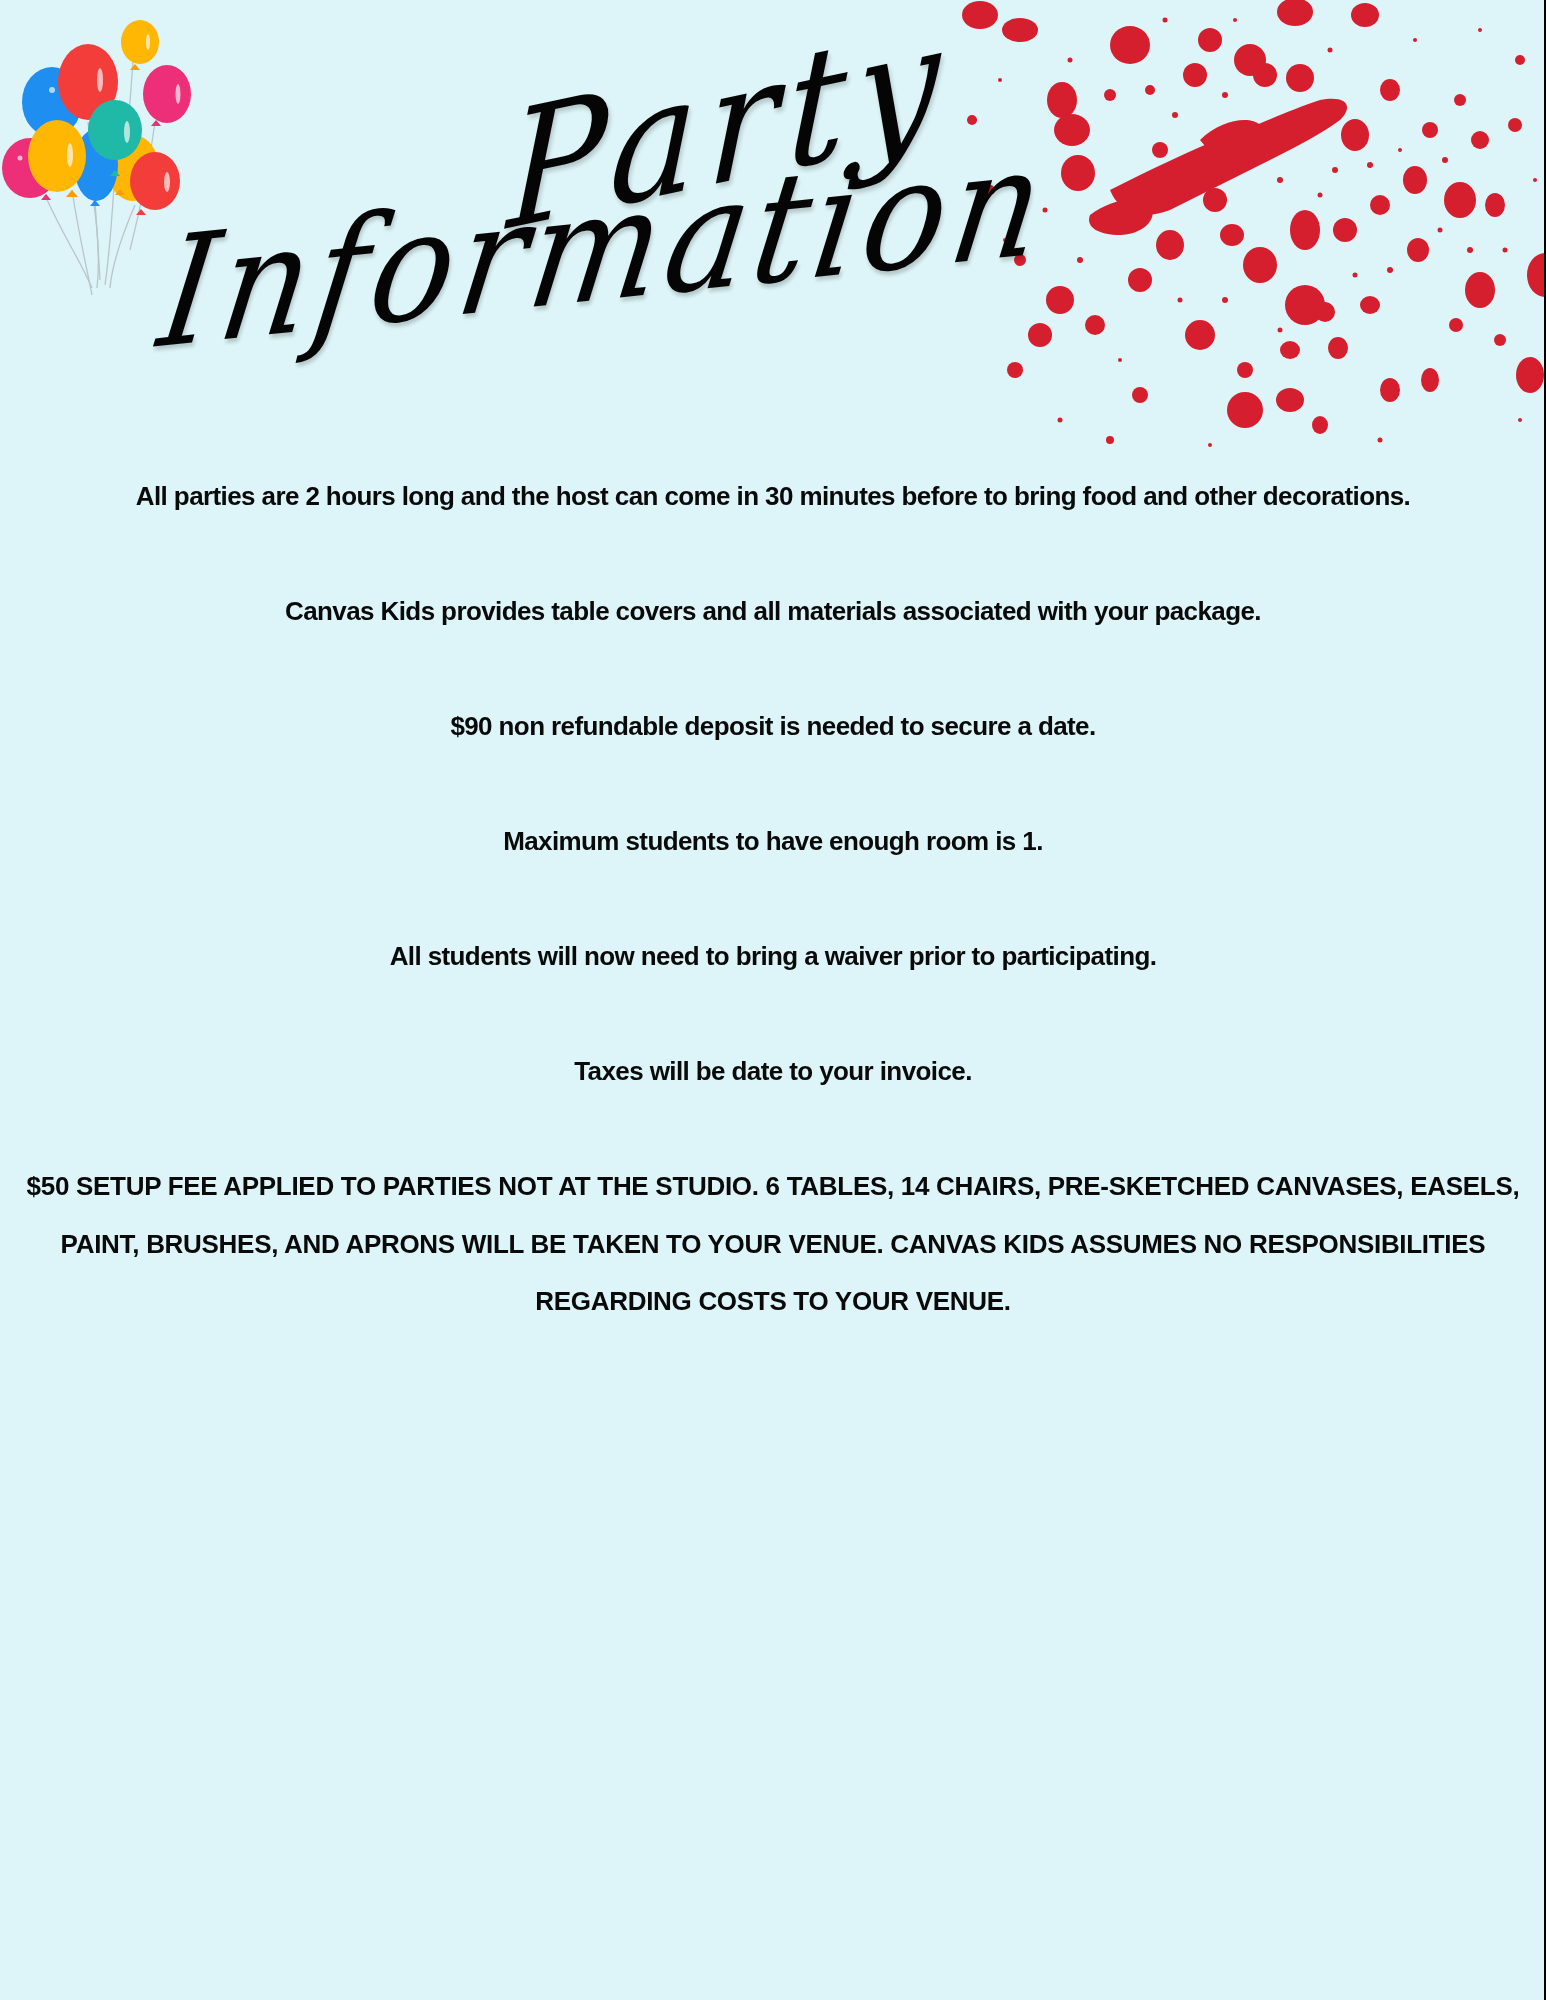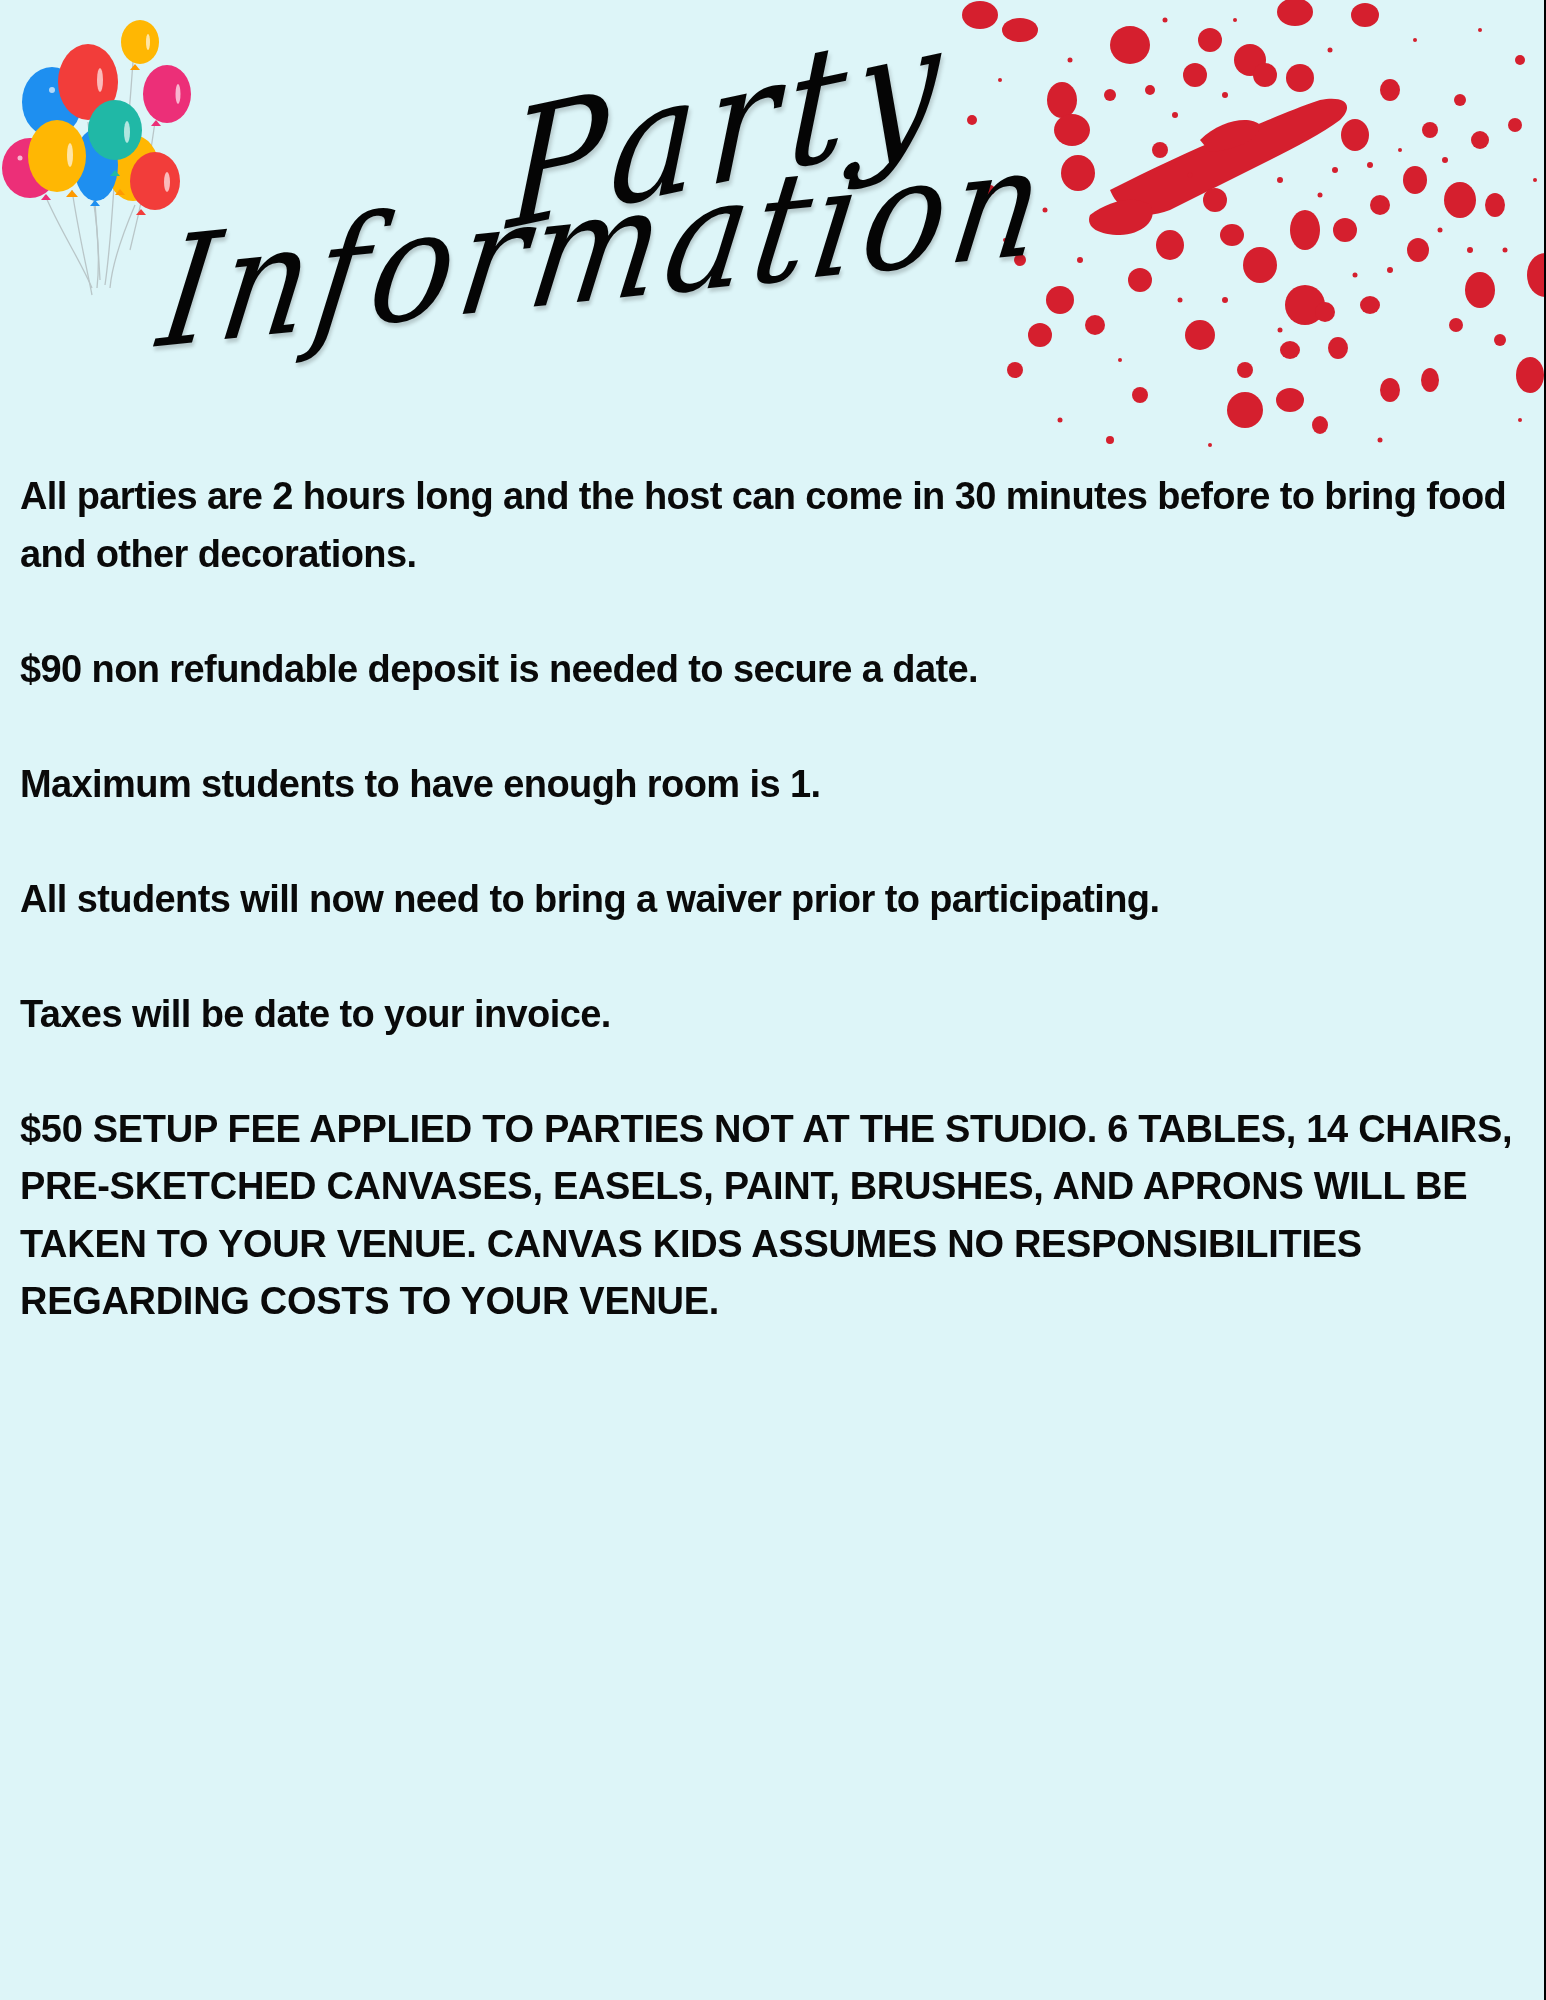--- a/index.html
+++ b/index.html
@@ -32,24 +32,24 @@
     font-size: 150px; letter-spacing: 10px;
     transform: rotate(-12deg) skewX(-14deg) scaleY(1.05);
   }
   .title-info {
     left: 150px; top: 208px;
     font-size: 150px; letter-spacing: 6px;
     transform: rotate(-6deg) skewX(-14deg) scaleX(0.92);
   }
   .content {
     position: absolute; left: 20px; top: 468px; width: 1506px;
-    text-align: left;
+    text-align: center;
     font-family: "Liberation Sans", sans-serif;
     font-weight: bold;
-    font-size: 38px;
+    font-size: 26px;
     line-height: 57.5px;
     letter-spacing: -0.6px;
   }
   .content p { margin: 0 0 57.5px 0; }
   .content p.caps { letter-spacing: -0.3px; }
 </style>
 </head>
 <body>
 
 <div class="page">
@@ -206,20 +206,21 @@
     </g>
   </svg>
 
   <div class="title">
     <div class="title-word title-party">Party</div>
     <div class="title-word title-info">Information</div>
   </div>
 
   <div class="content">
     <p>All parties are 2 hours long and the host can come in 30 minutes before to bring food and other decorations.</p>
+    <p>Canvas Kids provides table covers and all materials associated with your package.</p>
     <p>$90 non refundable deposit is needed to secure a date.</p>
     <p>Maximum students to have enough room is 1.</p>
     <p>All students will now need to bring a waiver prior to participating.</p>
     <p>Taxes will be date to your invoice.</p>
     <p class="caps">$50 SETUP FEE APPLIED TO PARTIES NOT AT THE STUDIO. 6 TABLES, 14 CHAIRS, PRE-SKETCHED CANVASES, EASELS, PAINT, BRUSHES, AND APRONS WILL BE TAKEN TO YOUR VENUE.  CANVAS KIDS ASSUMES NO RESPONSIBILITIES REGARDING COSTS TO YOUR VENUE.</p>
   </div>
 
   <div class="right-edge"></div>
 </div>
 

